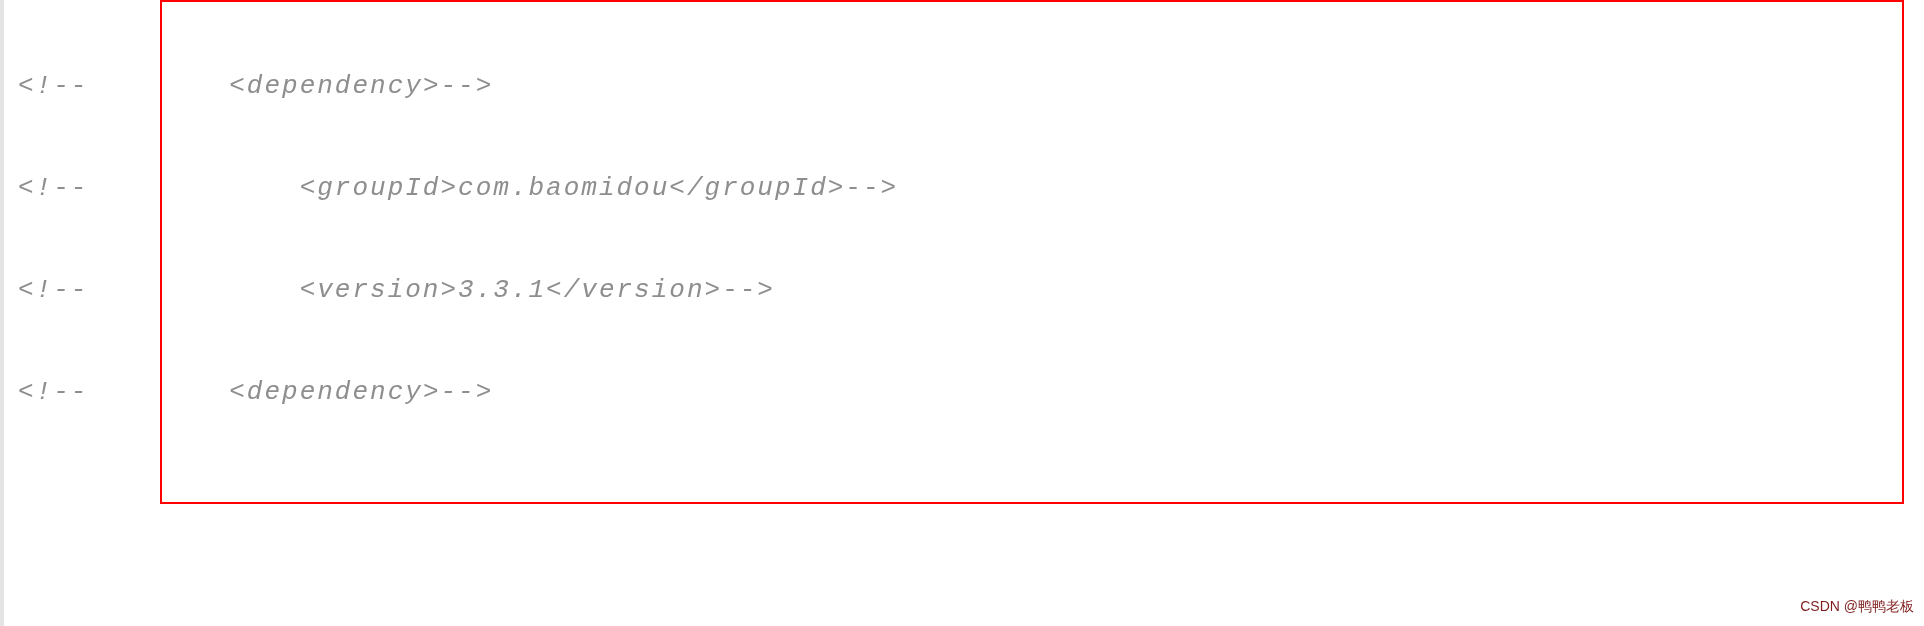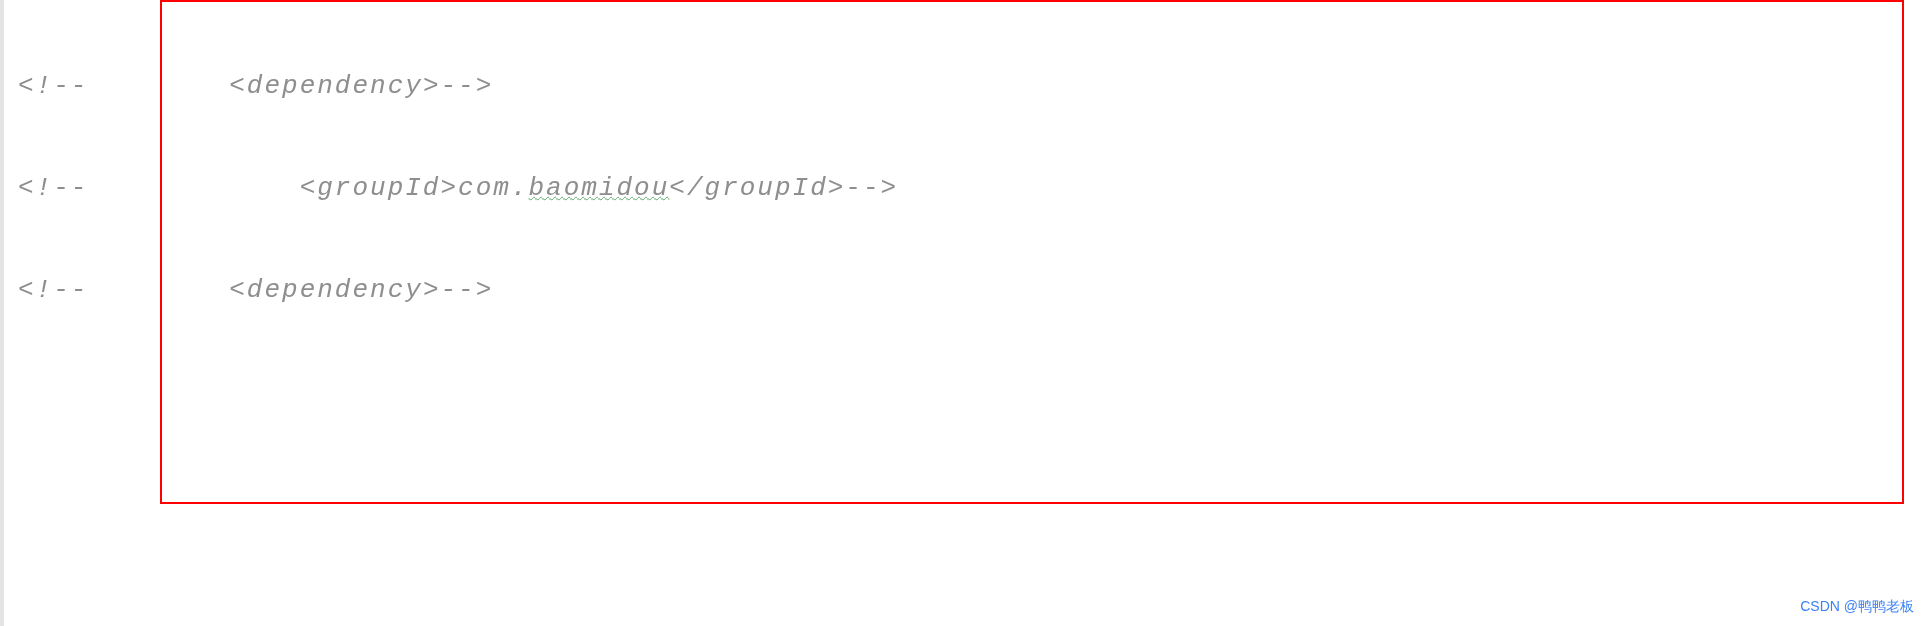--- a/index.html
+++ b/index.html
@@ -24,57 +24,57 @@
   .red-box {
     position: absolute;
     top: 0px;
     left: 160px;
     width: 1740px;
     height: 500px;
     border: 2px solid #ff0000;
     pointer-events: none;
   }
   .squiggle {
-    text-decoration: underline;
     text-decoration-style: wavy;
     text-decoration-color: #5aa96b;
     text-decoration-thickness: 1px;
     margin-top: 33px;
   }
   .line {
     display: block;
     height: 51px;
   }
   .watermark {
     position: absolute;
     right: 10px;
     bottom: 10px;
     font-style: normal;
     font-size: 14px;
-    color: #3b82f6;
+    color: #7f1d1d;
     font-family: sans-serif;
     letter-spacing: 0;
   }
   .gutter {
     position: absolute;
     left: 0;
     top: 0;
     width: 4px;
     height: 626px;
     background: #e4e4e4;
   }
 </style>
 </head>
 <body>
 
 <div class="gutter"></div>
 
 <div class="code-area">
 <span class="line"><span>&lt;!--</span><span>        </span><span>&lt;dependency&gt;</span><span class="squiggle"></span><span></span><span>--&gt;</span></span>
 <span class="line"><span>&lt;!--</span><span>            </span><span>&lt;groupId&gt;com.</span><span class="squiggle">baomidou</span><span>&lt;/groupId&gt;</span><span>--&gt;</span></span>
+<span class="line"><span>&lt;!--</span><span>            </span><span>&lt;version&gt;3.3.1&lt;/version&gt;</span><span class="squiggle"></span><span></span><span>--&gt;</span></span>
 <span class="line"><span>&lt;!--</span><span>        </span><span>&lt;dependency&gt;</span><span class="squiggle"></span><span></span><span>--&gt;</span></span>
 
 
 
 
 </div>
 
 <div class="red-box"></div>
 <div class="watermark">CSDN @鸭鸭老板</div>
 

